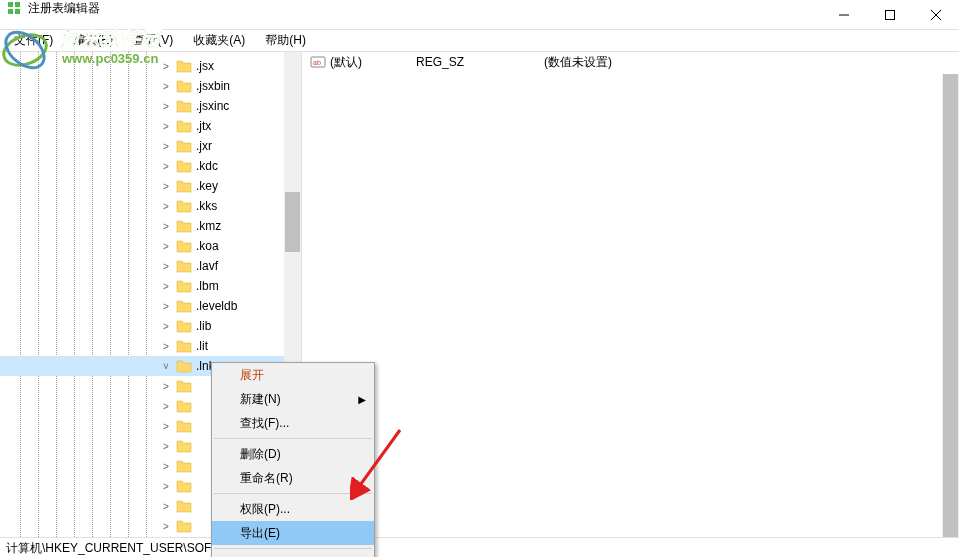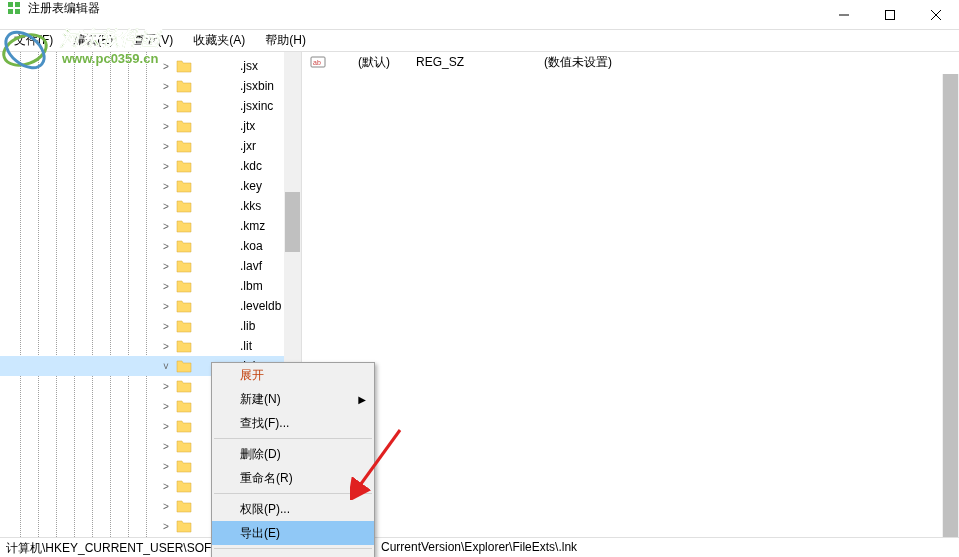--- a/index.html
+++ b/index.html
@@ -17,33 +17,33 @@
     .watermark { position: absolute; top: 25px; left: 0; pointer-events: none; z-index: 100; }
     
     .content { display: flex; height: 485px; }
     
     .tree-panel { width: 302px; border-right: 1px solid #e0e0e0; overflow: hidden; position: relative; }
     .tree { padding: 4px 0; }
     .tree-item { height: 20px; display: flex; align-items: center; padding-left: 160px; white-space: nowrap; position: relative; }
     .tree-item.selected { background: #cce8ff; }
     .tree-expander { position: absolute; left: 160px; width: 12px; text-align: center; color: #666; font-size: 10px; }
     .tree-folder-icon { width: 16px; height: 14px; margin: 0 4px 0 16px; display: inline-block; }
-    .tree-label { font-size: 12px; margin-left: 44px; }
+    .tree-label { font-size: 12px; }
     .tree-lines { position: absolute; left: 0; top: 0; width: 160px; height: 100%; pointer-events: none; }
     .tree-vline { position: absolute; top: 0; bottom: 0; border-left: 1px dotted #a0a0a0; }
     
     .list-panel { flex: 1; overflow: hidden; }
     .list-header { height: 22px; display: flex; border-bottom: 1px solid #e0e0e0; background: #fff; }
     .list-header-col { padding: 3px 8px; border-right: 1px solid #e0e0e0; font-size: 12px; }
     .list-header-col.name { width: 106px; }
     .list-header-col.type { width: 128px; }
     .list-header-col.data { flex: 1; }
     .list-row { height: 20px; display: flex; align-items: center; }
     .list-cell { padding: 0 8px; font-size: 12px; }
-    .list-cell.name { width: 106px; display: flex; align-items: center; gap: 28px; }
+    .list-cell.name { width: 106px; display: flex; align-items: center; }
     .list-cell.type { width: 128px; }
     .list-cell.data { flex: 1; }
     .reg-icon { width: 16px; height: 16px; margin-right: 4px; display: inline-flex; align-items: center; justify-content: center; }
     
     .context-menu { position: absolute; left: 211px; top: 362px; width: 164px; background: #f0f0f0; border: 1px solid #a0a0a0; box-shadow: 2px 2px 4px rgba(0,0,0,0.3); z-index: 50; }
     .context-menu-item { height: 24px; display: flex; align-items: center; padding: 0 28px; font-size: 12px; position: relative; }
     .context-menu-item.highlighted { background: #90c8f6; }
     .context-menu-item.disabled { color: #c2410c; }
     .context-menu-sep { height: 1px; background: #d0d0d0; margin: 3px 2px; }
     .context-menu-arrow { position: absolute; right: 8px; font-size: 10px; }
@@ -332,14 +332,13 @@
         <marker id="ah" markerWidth="8" markerHeight="8" refX="2" refY="4" orient="auto">
           <path d="M0,0 L8,4 L0,8 Z" fill="#e02020"></path>
         </marker>
       </defs>
     <line x1="50" y1="10" x2="8" y2="68" stroke="#e02020" stroke-width="3" marker-end="url(#ah)"></line>
   </svg>
 </div>
 
 <div class="statusbar">
   <div class="statusbar-left">计算机\HKEY_CURRENT_USER\SOFT</div>
-  <div class="statusbar-right">CurrentVersion\Explorer\FileExts\.lnk</div>
 </div>
 
 </body></html>

